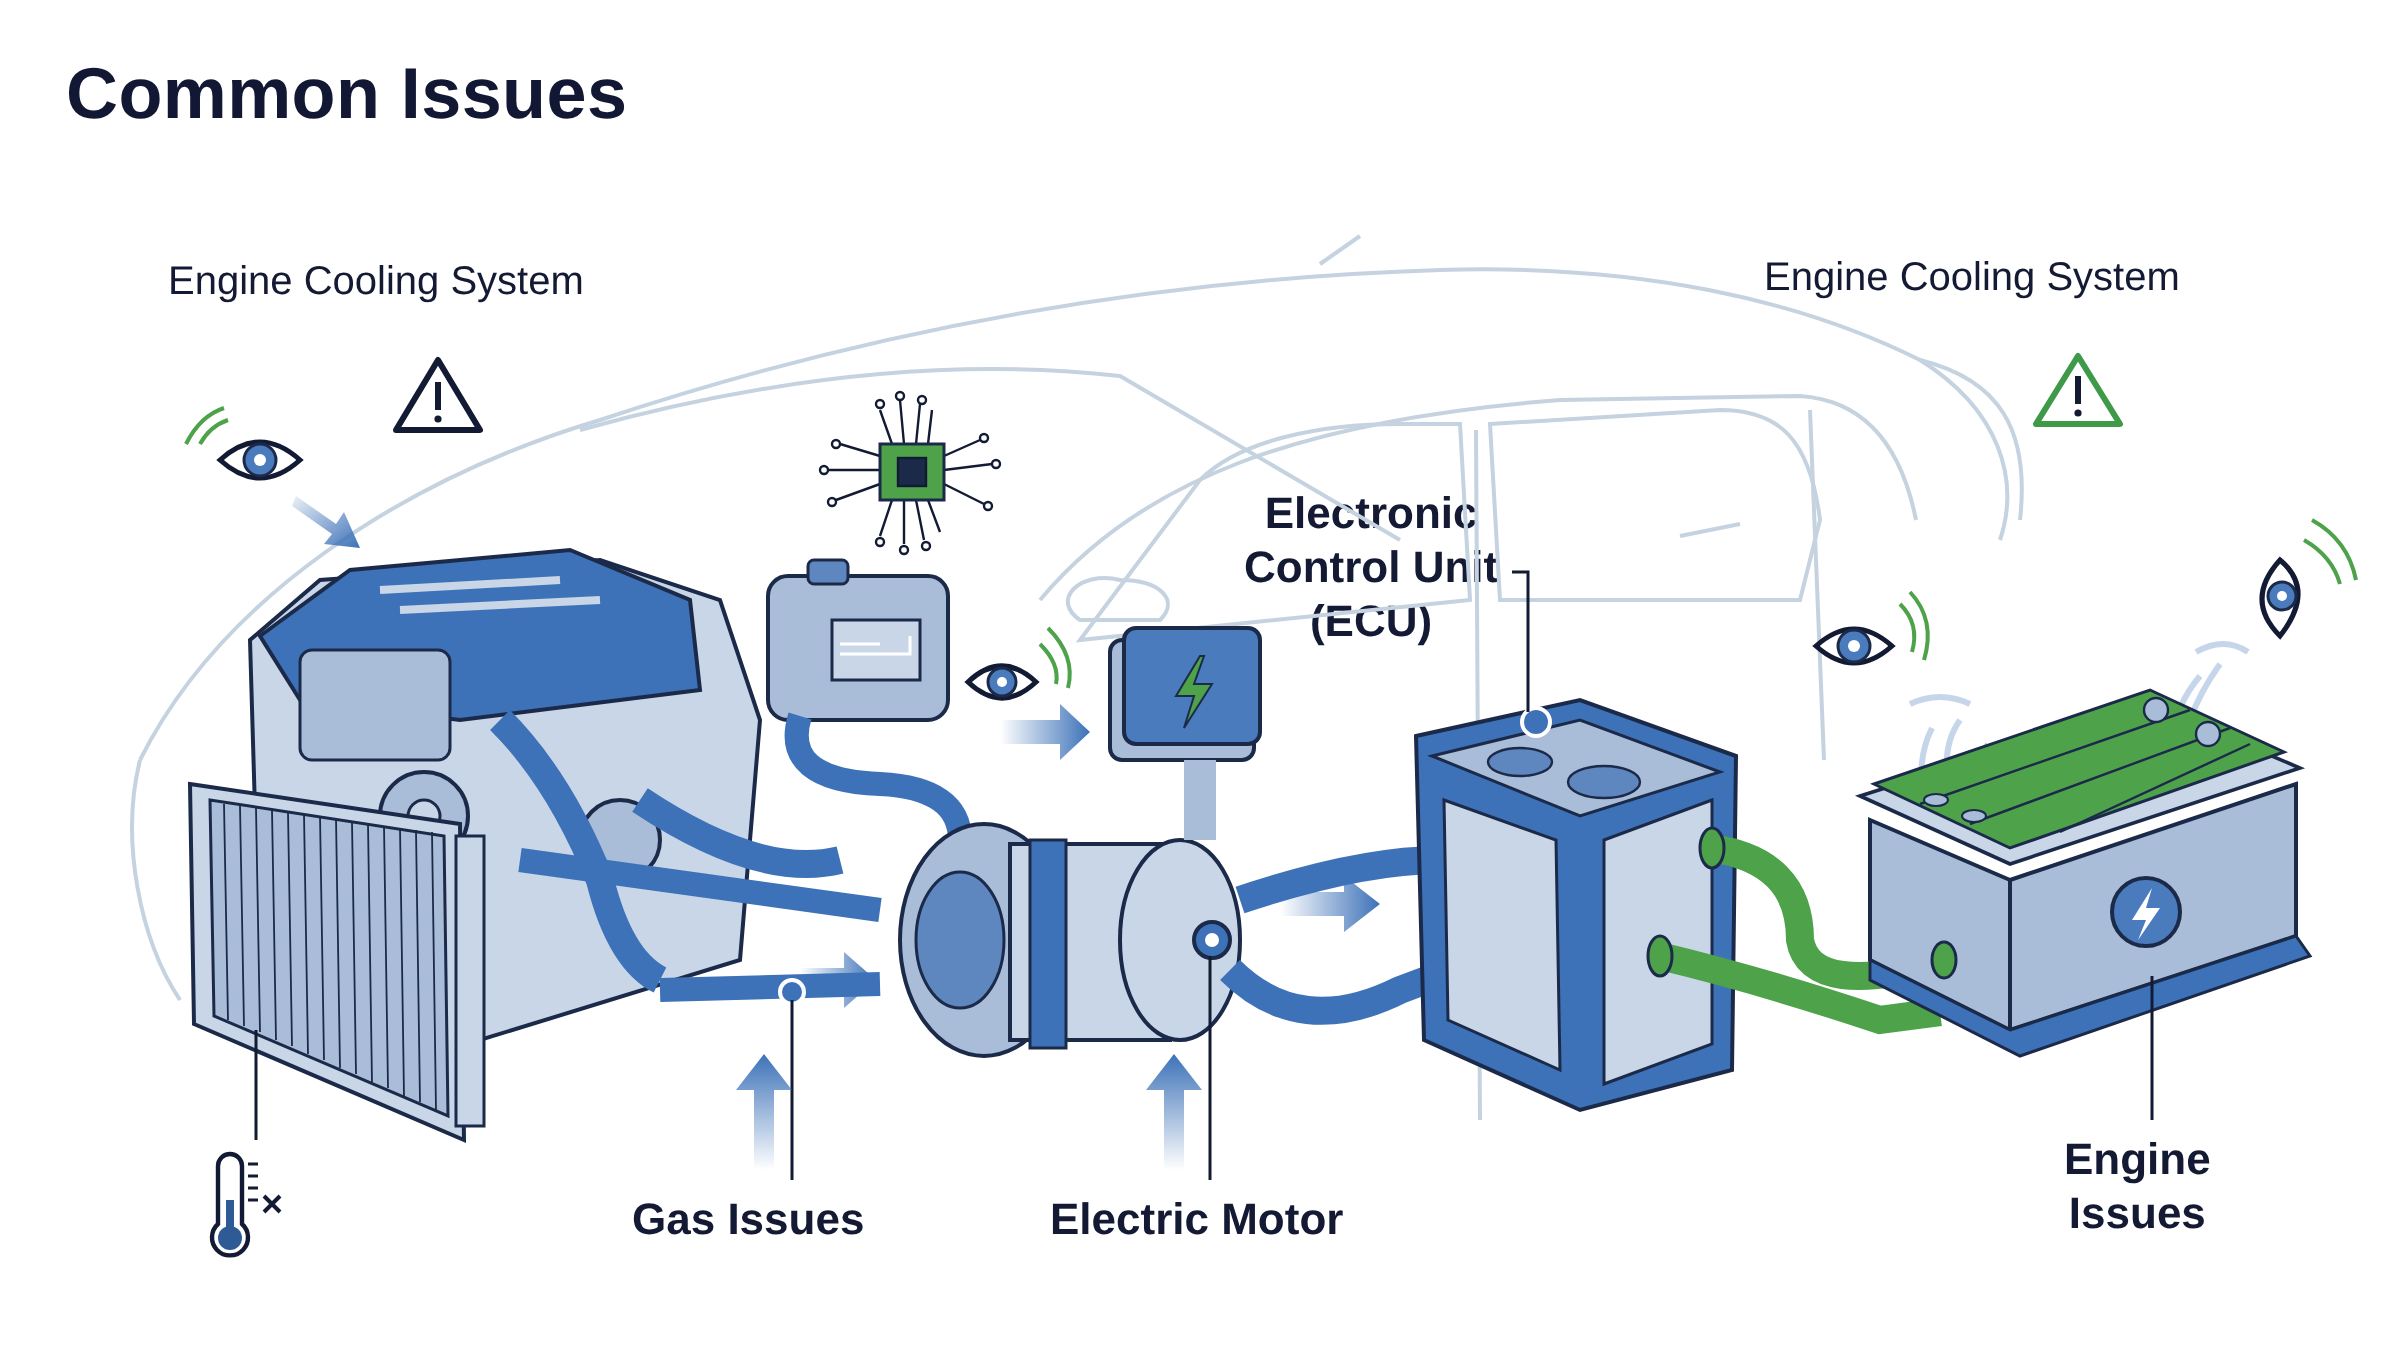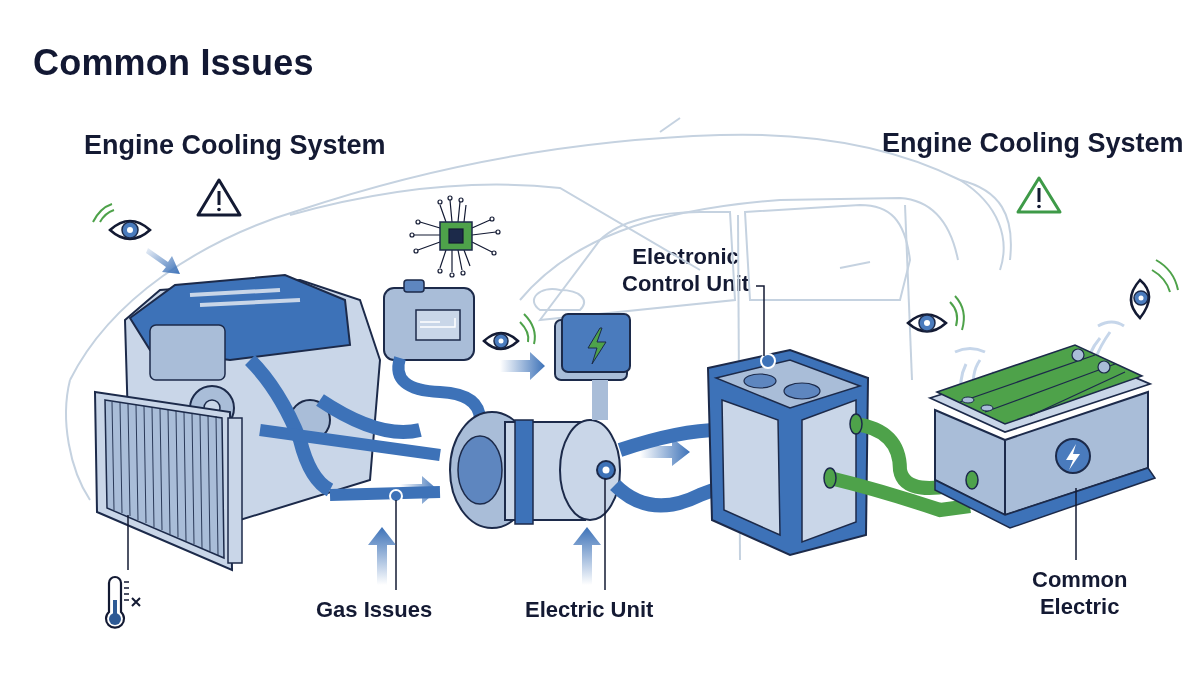--- a/index.html
+++ b/index.html
@@ -1,39 +1,40 @@
 <!DOCTYPE html>
 <html><head>
   <meta charset="utf-8">
   <style>
     html, body { margin: 0; padding: 0; background: #ffffff; }
     body { width: 1200px; height: 675px; position: relative; overflow: hidden; font-family: "Liberation Sans", "DejaVu Sans", sans-serif; color: #131a33; }
     .abs { position: absolute; }
-    .title { left: 33px; top: 42px; font-size: 36px; font-weight: bold; color: #121833; letter-spacing: 0.2px; }
-    .section-label { font-size: 27px; font-weight: bold; color: #141a33; white-space: nowrap; }
+    .title { left: 33px; top: 26px; font-size: 36px; font-weight: bold; color: #121833; letter-spacing: 0.2px; }
+    .section-label { font-size: 20px; font-weight: normal; color: #141a33; white-space: nowrap; }
     .callout { font-size: 22px; font-weight: bold; color: #141a33; text-align: center; line-height: 27px; white-space: nowrap; }
     svg.scene { position: absolute; left: 0; top: 0; }
   </style>
 </head>
 <body>
 
 <div class="abs title">Common Issues</div>
 
 <div class="abs section-label" style="left:84px; top:130px;">Engine Cooling System</div>
 <div class="abs section-label" style="left:882px; top:128px;">Engine Cooling System</div>
 
 <div class="abs callout" style="left:622px; top:243px;">
   <div>Electronic</div>
   <div>Control Unit</div>
+  <div>(ECU)</div>
 </div>
 <div class="abs callout" style="left:316px; top:596px;">Gas Issues</div>
-<div class="abs callout" style="left:525px; top:596px;">Electric Unit</div>
+<div class="abs callout" style="left:525px; top:596px;">Electric Motor</div>
 <div class="abs callout" style="left:1032px; top:566px;">
-  <div>Common</div>
-  <div>Electric</div>
+  <div>Engine</div>
+  <div>Issues</div>
 </div>
 
 <svg class="scene" width="1200" height="675" viewBox="0 0 1200 675">
   <defs>
     <linearGradient id="arrowUp" x1="0" y1="1" x2="0" y2="0">
       <stop offset="0" stop-color="#3d72b8" stop-opacity="0"></stop>
       <stop offset="1" stop-color="#3d72b8" stop-opacity="1"></stop>
     </linearGradient>
     <linearGradient id="arrowRight" x1="0" y1="0" x2="1" y2="0">
       <stop offset="0" stop-color="#3d72b8" stop-opacity="0"></stop>

